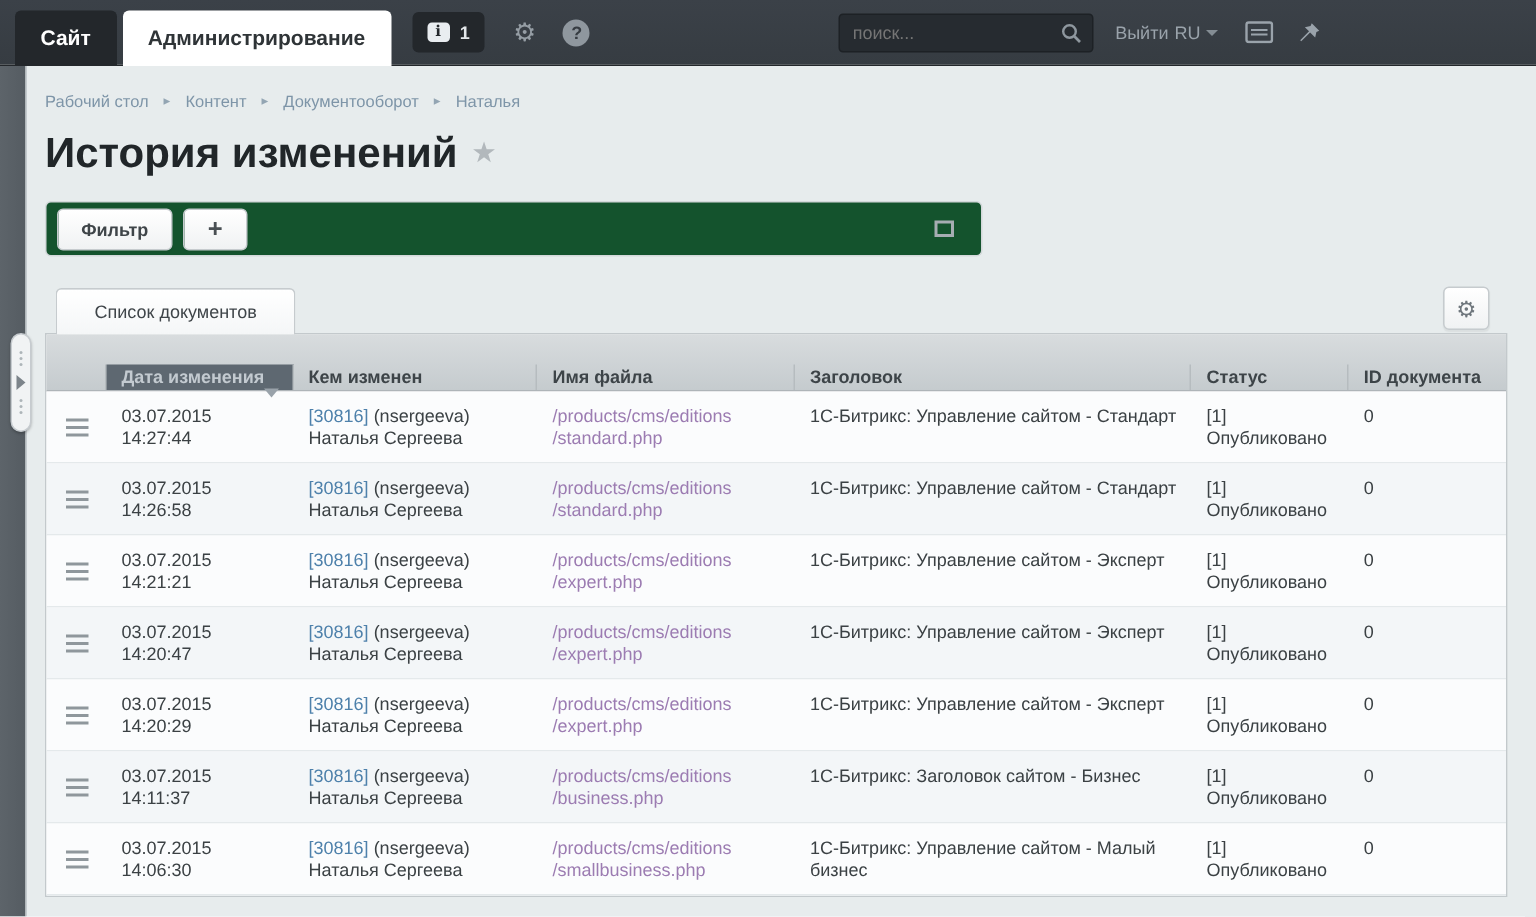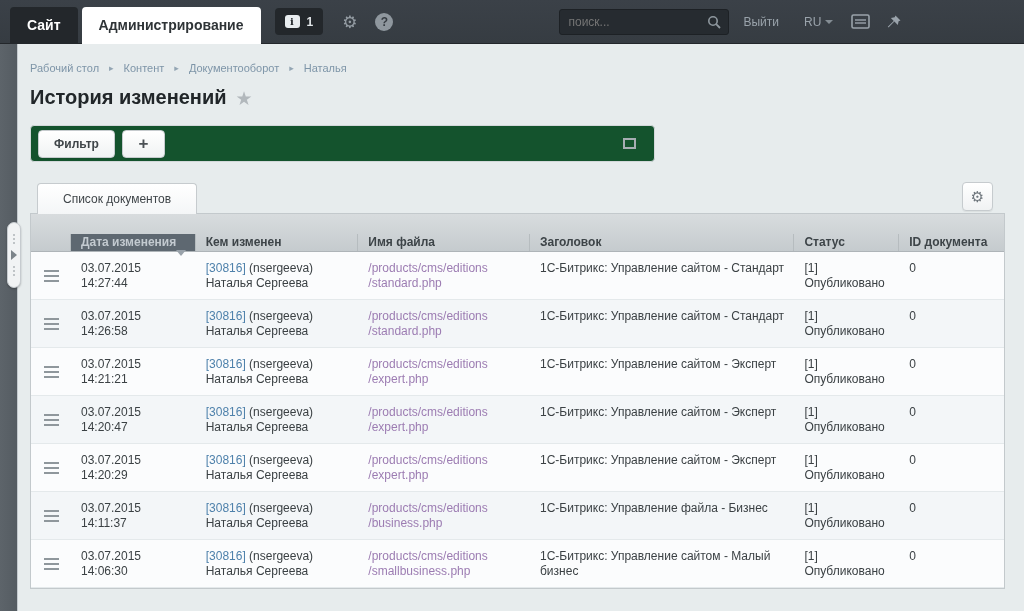--- a/index.html
+++ b/index.html
@@ -43,21 +43,21 @@
     display:flex; align-items:center;
   }
   .search-wrap input {
     background:transparent; border:none; outline:none;
     color:#aeb6bd; font-size:12px; padding:0 8px; width:140px;
     font-family:"Liberation Sans", sans-serif;
   }
   .mag { position:absolute; right:7px; top:5px; }
   .user-chip { margin-left:10px; padding:0 12px; gap:8px; font-size:12px; font-weight:bold; color:#d9dee2; cursor:pointer; }
   .logout { margin-left:14px; color:#9aa3ab; font-size:12px; cursor:pointer; }
-  .lang { margin-left:25px; color:#9aa3ab; font-size:12px; cursor:pointer; display:flex; align-items:center; gap:4px; }
+  .lang { margin-left:4px; color:#9aa3ab; font-size:12px; cursor:pointer; display:flex; align-items:center; gap:4px; }
   .caret-down { width:0; height:0; border-left:4px solid transparent; border-right:4px solid transparent; border-top:4px solid #848d94; }
   .win-icon { margin-left:18px; cursor:pointer; }
   .pin-icon { margin-left:16px; cursor:pointer; }
 
   
   .left-rail {
     position:absolute; left:0; top:44px; width:18px; height:567px;
     background:linear-gradient(90deg,#5d646a,#555c62);
     border-right:1px solid #c4cace;
   }
@@ -72,21 +72,21 @@
   .rail-arrow { width:0; height:0; border-top:5px solid transparent; border-bottom:5px solid transparent; border-left:6px solid #7c848a; margin:3px 0; }
 
   
   .content { position:absolute; left:30px; top:44px; width:975px; }
 
   .breadcrumb { margin-top:18px; font-size:11px; color:#7e95a8; display:flex; align-items:center; }
   .breadcrumb .bc-link { cursor:pointer; }
   .breadcrumb .sep { color:#93a5b3; font-size:9px; margin:0 10px; font-family:"DejaVu Sans", sans-serif; }
 
   .page-title-row { margin-top:12px; display:flex; align-items:center; }
-  .page-title { font-size:20px; font-weight:bold; color:#212629; }
+  .page-title { font-size:28px; font-weight:bold; color:#212629; }
   .fav-star { color:#b2b8bc; font-size:19px; margin-left:9px; font-family:"DejaVu Sans", sans-serif; cursor:pointer; }
 
   .filter-strip {
     margin-top:16px; width:625px; height:37px;
     background:#14532d; border:1px solid #d3d8da; border-radius:4px;
     display:flex; align-items:center; position:relative;
   }
   .btn {
     height:28px; background:linear-gradient(#ffffff,#f0f2f3);
     border:1px solid #c6cbce; border-radius:4px;
@@ -403,21 +403,21 @@
     <div class="td td-user">
       <div><a class="id-link f-uid">[30816]</a><span class="f-login"> (nsergeeva)</span></div>
       <div class="f-uname">Наталья Сергеева</div>
     </div>
     <div class="td td-file">
       <a class="file-link">
         <span class="f-file1">/products/cms/editions</span>
         <span class="f-file2">/business.php</span>
       </a>
     </div>
-    <div class="td td-title f-title">1С-Битрикс: Управление файла - Бизнес</div>
+    <div class="td td-title f-title">1С-Битрикс: Заголовок сайтом - Бизнес</div>
     <div class="td td-status f-status">[1] Опубликовано</div>
     <div class="td td-docid f-docid">0</div>
   </div>
 
   <div class="trow odd">
     <div class="td td-handle">
       <span class="hamburger">
                 <i></i>
                 <i></i>
                 <i></i>

